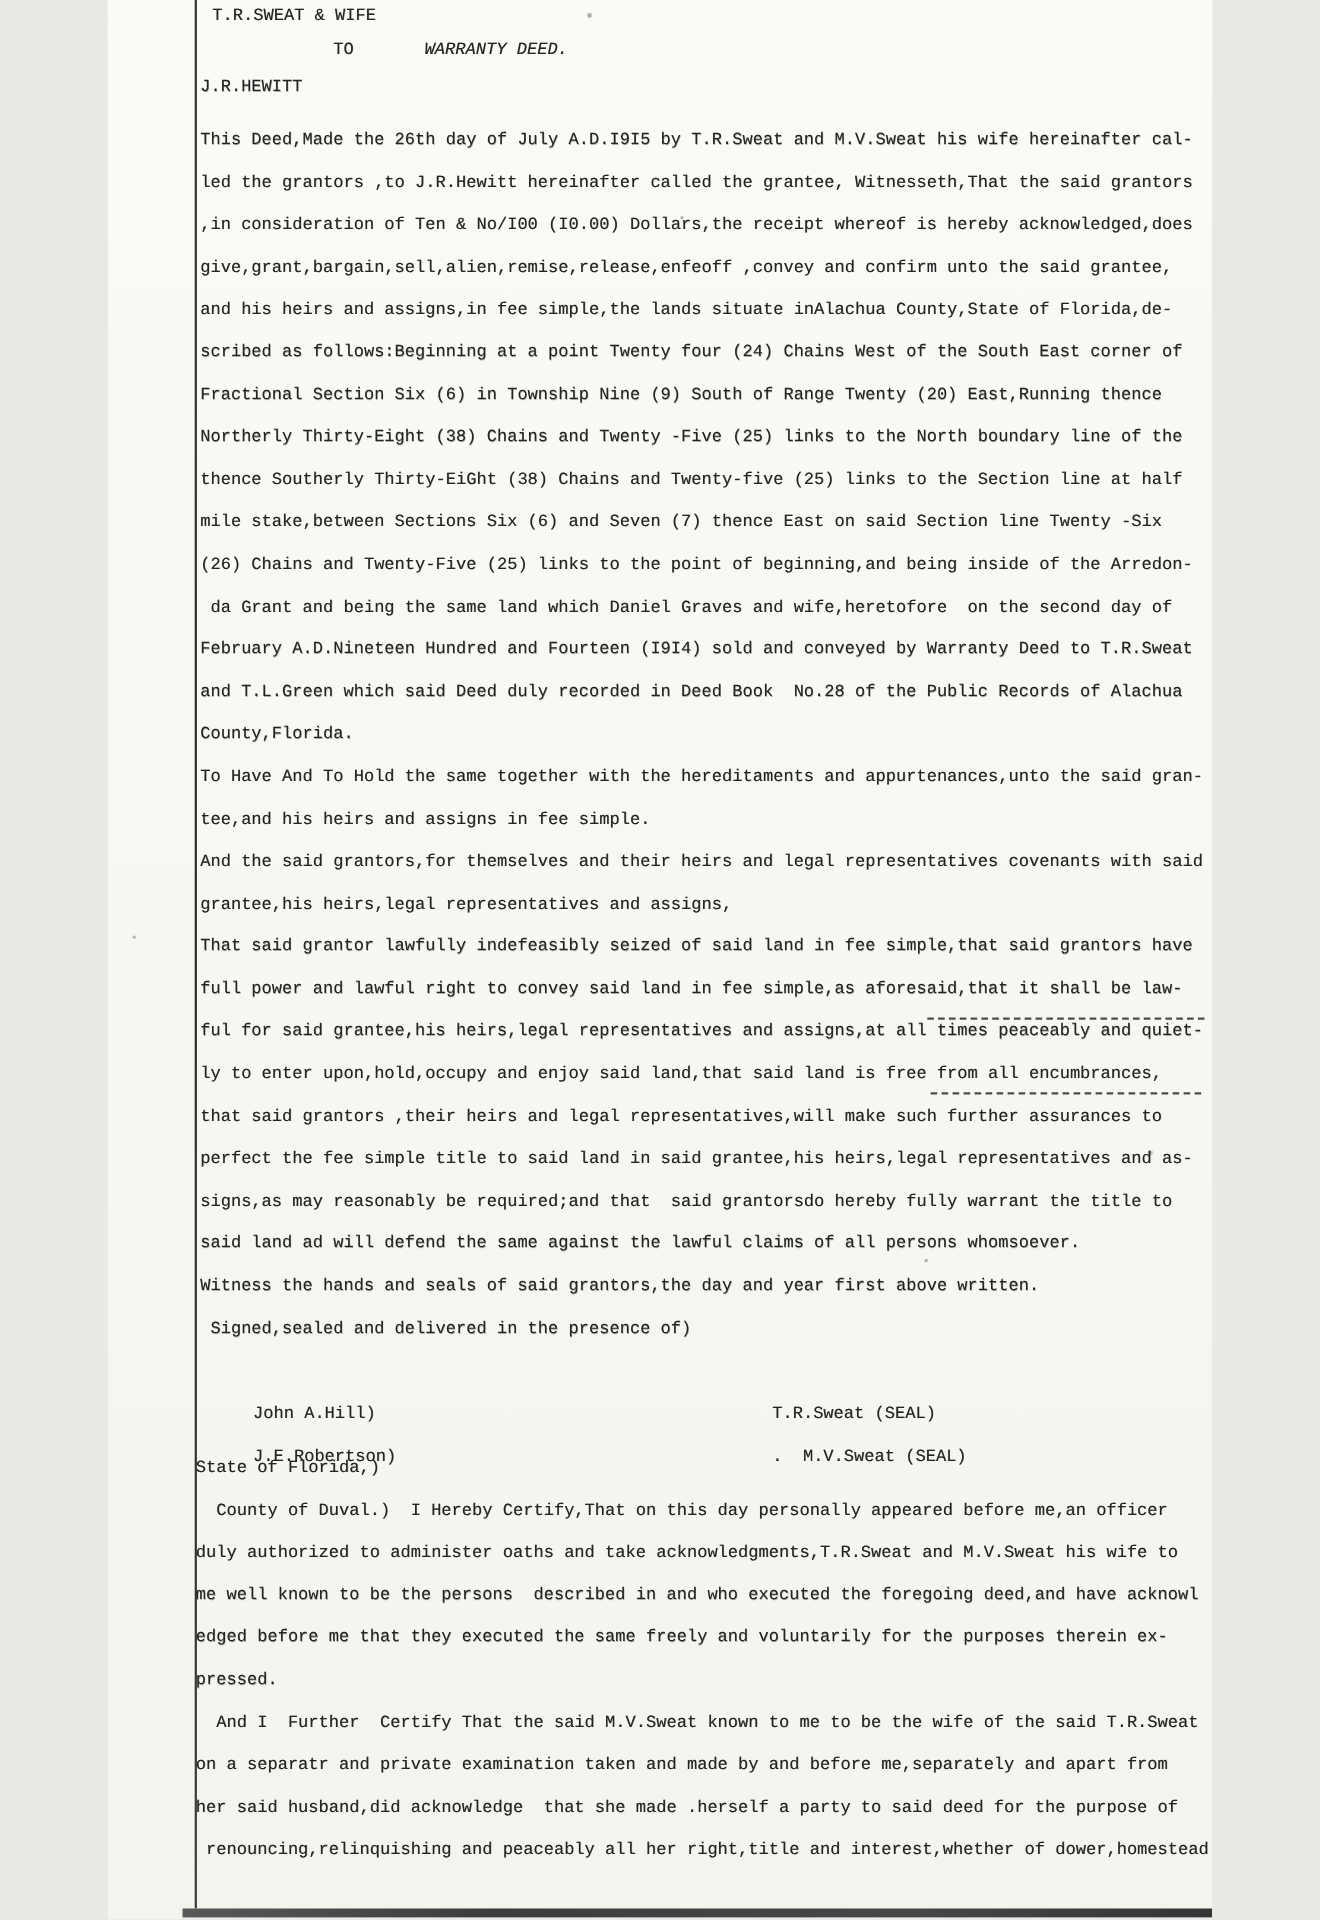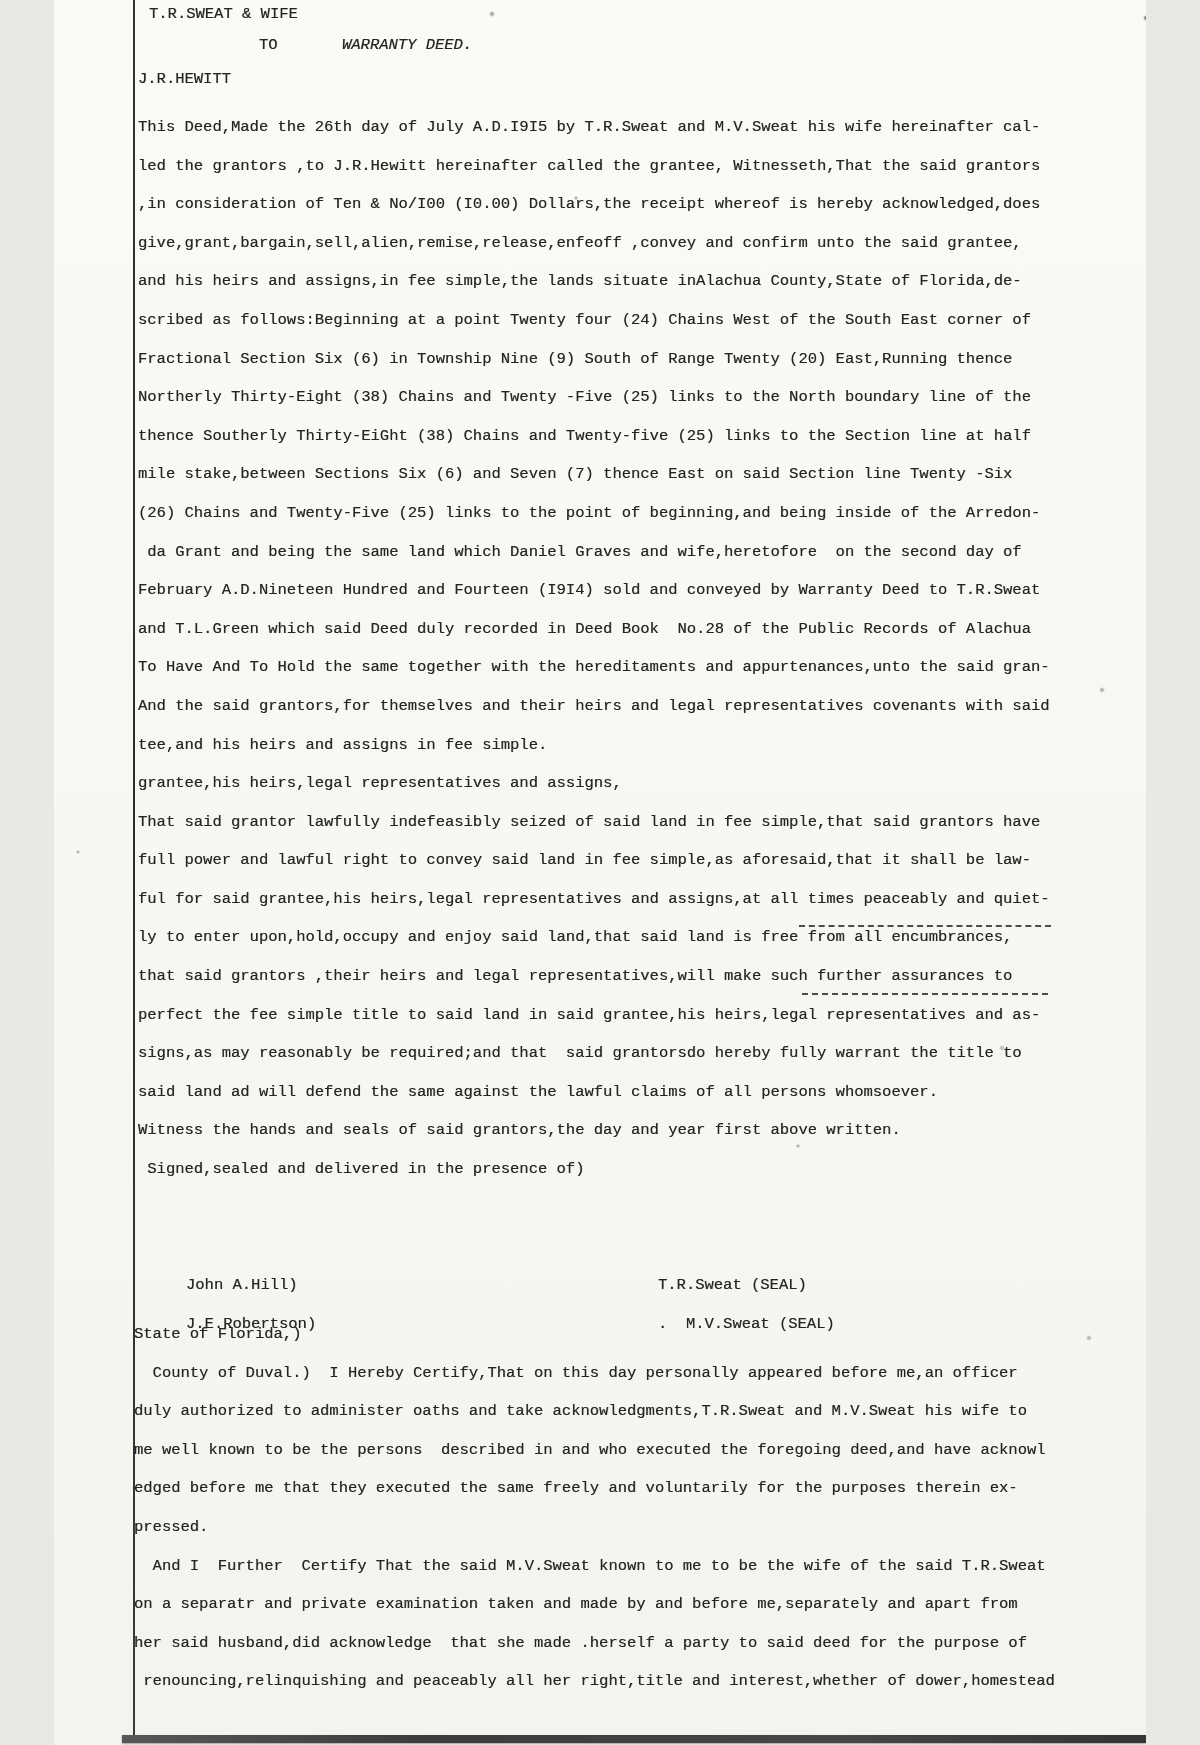--- a/index.html
+++ b/index.html
@@ -1,18 +1,18 @@
 <!DOCTYPE html>
 <html style="--ink: #242424; --paper: #fafaf6; --rule: #2b2b2b; --band: #414141;"><head>
 <meta charset="utf-8">
 <style>
   html,body { margin:0; padding:0; background:#e8e8e4; }
   .page {
     position:relative;
-    width:1092px; height:1745px;
+    width:1004px; height:1745px;
     margin:0 auto;
     background:
       radial-gradient(circle 3px at 1092px 18px, rgba(40,40,40,.55) 0 1.2px, transparent 3px),
       radial-gradient(circle 3px at 438px 14px, rgba(40,40,40,.4) 0 1px, transparent 3px),
       radial-gradient(circle 3px at 1048px 690px, rgba(40,40,40,.35) 0 1px, transparent 3px),
       radial-gradient(circle 3px at 948px 1048px, rgba(40,40,40,.3) 0 1px, transparent 3px),
       radial-gradient(circle 3px at 1122px 1352px, rgba(40,40,40,.3) 0 1px, transparent 3px),
       radial-gradient(circle 3px at 1035px 1338px, rgba(40,40,40,.3) 0 1px, transparent 3px),
       radial-gradient(circle 2px at 522px 198px, rgba(40,40,40,.35) 0 1px, transparent 2px),
       radial-gradient(circle 2px at 744px 1146px, rgba(40,40,40,.35) 0 1px, transparent 2px),
@@ -89,26 +89,27 @@
       <div class="txt line">mile stake,between Sections Six (6) and Seven (7) thence East on said Section line Twenty -Six</div>
 
       <div class="txt line">(26) Chains and Twenty-Five (25) links to the point of beginning,and being inside of the Arredon-</div>
 
       <div class="txt line"> da Grant and being the same land which Daniel Graves and wife,heretofore  on the second day of</div>
 
       <div class="txt line">February A.D.Nineteen Hundred and Fourteen (I9I4) sold and conveyed by Warranty Deed to T.R.Sweat</div>
 
       <div class="txt line">and T.L.Green which said Deed duly recorded in Deed Book  No.28 of the Public Records of Alachua</div>
 
+      <div class="txt line">County,Florida.</div>
 
       <div class="txt line">To Have And To Hold the same together with the hereditaments and appurtenances,unto the said gran-</div>
 
+      <div class="txt line">tee,and his heirs and assigns in fee simple.</div>
+
       <div class="txt line">And the said grantors,for themselves and their heirs and legal representatives covenants with said</div>
-
-      <div class="txt line">tee,and his heirs and assigns in fee simple.</div>
 
       <div class="txt line">grantee,his heirs,legal representatives and assigns,</div>
 
       <div class="txt line">That said grantor lawfully indefeasibly seized of said land in fee simple,that said grantors have</div>
 
       <div class="txt line">full power and lawful right to convey said land in fee simple,as aforesaid,that it shall be law-</div>
 
       <div class="txt line">ful for said grantee,his heirs,legal representatives and assigns,at all times peaceably and quiet-</div>
 
       <div class="txt line">ly to enter upon,hold,occupy and enjoy said land,that said land is free from all encumbrances,</div>

